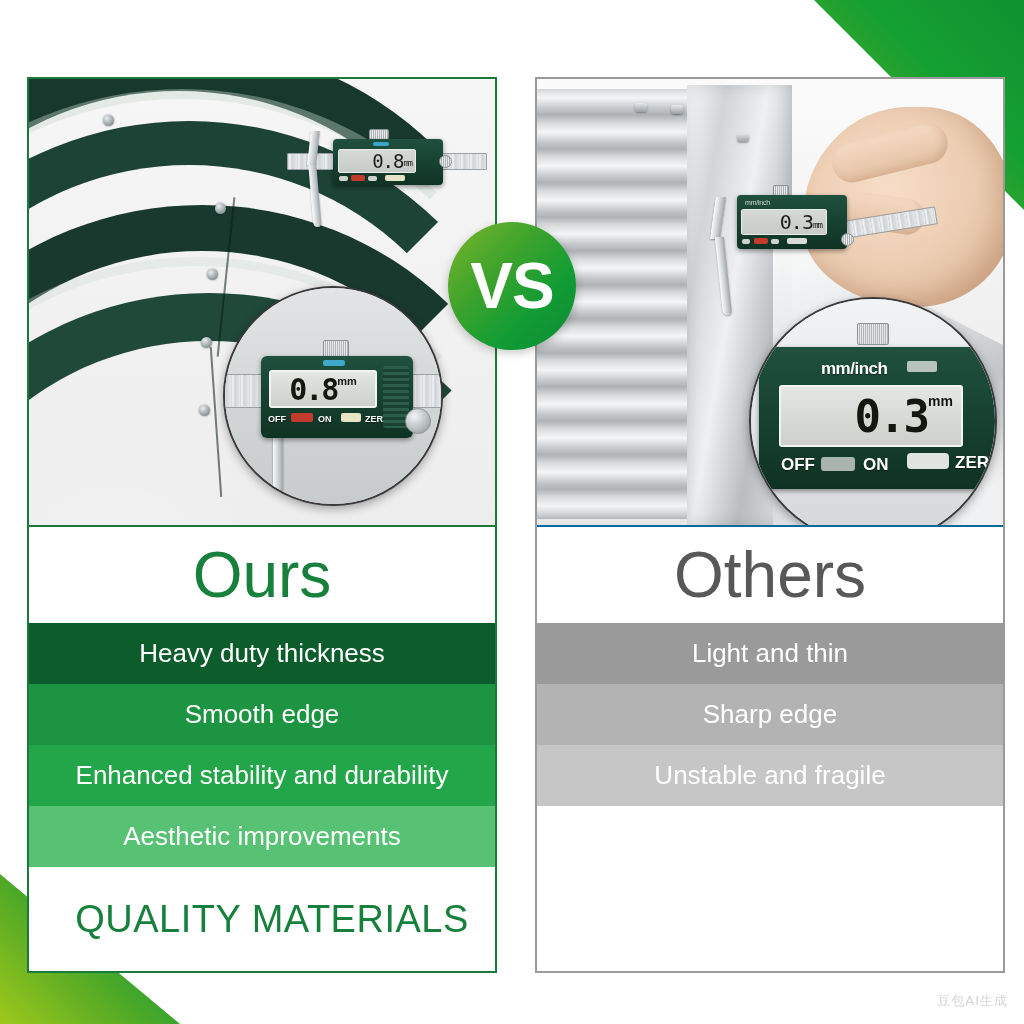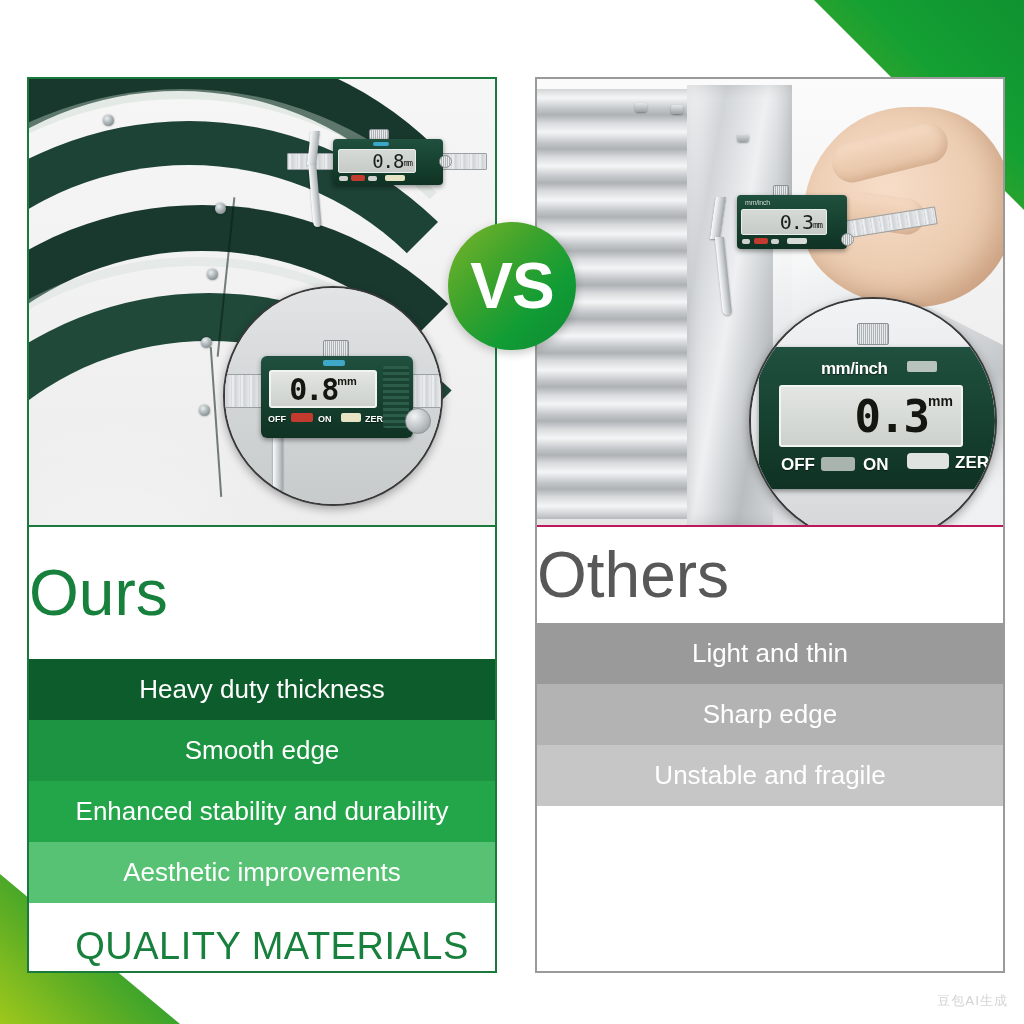--- a/index.html
+++ b/index.html
@@ -33,32 +33,32 @@
   
   .panel {
     position: absolute;
     top: 77px;
     width: 470px;
     height: 896px;
     background: #ffffff;
     display: flex;
     flex-direction: column;
   }
-  .panel-left  { left: 27px;  border: 2px solid #1a7a3c; gap: 18px; }
+  .panel-left  { left: 27px;  border: 2px solid #1a7a3c; }
   .panel-right { left: 535px; border: 2px solid #9a9a9a; }
 
   
   .photo {
     position: relative;
     height: 448px;
     flex: 0 0 448px;
     overflow: hidden;
   }
   .photo-left  { border-bottom: 2px solid #1a7a3c; background: #f2f2f2; }
-  .photo-right { border-bottom: 2px solid #be185d; background: #f9a8d4; }
+  .photo-right { border-bottom: 2px solid #0369a1; background: #f9a8d4; }
 
   
   .gb-bg {
     position: absolute; inset: 0;
     background:
       radial-gradient(circle at 18% 118%, rgba(255,255,255,.30) 0 6%, rgba(255,255,255,0) 30%),
       linear-gradient(180deg,#f6f6f6 0%,#ededed 100%);
   }
   .gb-arc {
     position: absolute;
@@ -253,21 +253,21 @@
     font-size: 64px;
     font-weight: bold;
     letter-spacing: -1px;
     line-height: 1;
   }
 
   
   .title {
     height: 96px;
     flex: 0 0 96px;
-    display: flex; align-items: center; justify-content: flex-start;
+    display: flex; align-items: center; justify-content: center;
     background: #ffffff;
   }
   .title span { font-size: 64px; line-height: 1; }
   .title-left span  { color: #17803c; }
   .title-right span { color: #585858; }
 
   .rows { flex: 0 0 244px; border-radius: 7px; }
   .row {
     height: 61px;
     display: flex; align-items: center; justify-content: center;

